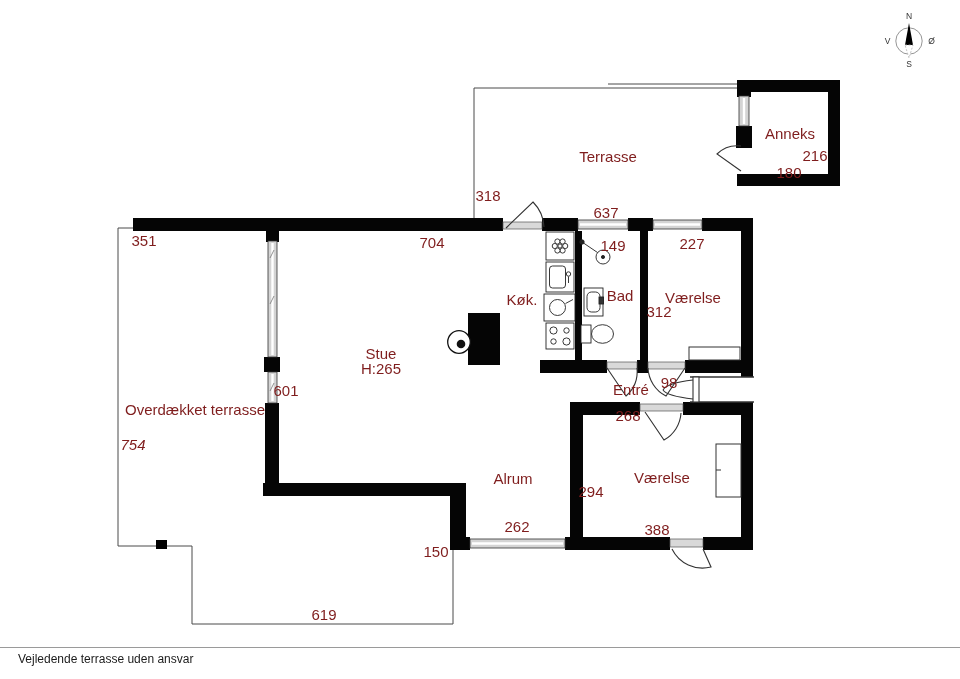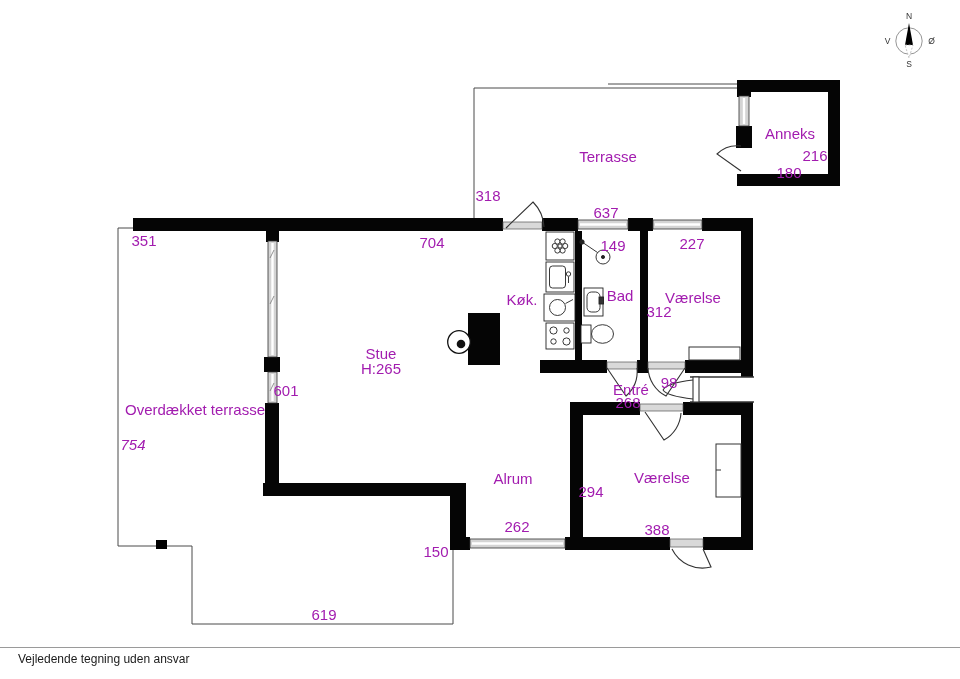--- a/index.html
+++ b/index.html
@@ -1,19 +1,19 @@
 <!DOCTYPE html>
 <html><head>
 <meta charset="utf-8">
 <style>
   html,body{margin:0;padding:0;background:#fff;}
   #stage{position:relative;width:960px;height:679px;background:#fff;overflow:hidden;
          font-family:"Liberation Sans",sans-serif;}
   #plan-svg{position:absolute;left:0;top:0;}
-  .label{position:absolute;transform:translate(-50%,-50%);white-space:nowrap;color:#a21caf;}
+  .label{position:absolute;transform:translate(-50%,-50%);white-space:nowrap;color:#7f1d1d;}
   .room{font-size:15px;}
   .dim{font-size:15px;}
   .footer-line{position:absolute;left:0;top:647px;width:960px;border-top:1px solid #9a9a9a;}
   .footer-text{position:absolute;left:18px;top:652px;font-size:12px;color:#1b1b1b;}
 </style>
 </head>
 <body>
 
 <div id="stage">
 
@@ -196,24 +196,24 @@
 <div class="label dim" style="left:606px;top:212px;">637</div>
 <div class="label dim" style="left:815px;top:155px;">216</div>
 <div class="label dim" style="left:789px;top:172px;">180</div>
 <div class="label dim" style="left:144px;top:240px;">351</div>
 <div class="label dim" style="left:432px;top:242px;">704</div>
 <div class="label dim" style="left:613px;top:245px;">149</div>
 <div class="label dim" style="left:692px;top:243px;">227</div>
 <div class="label dim" style="left:659px;top:311px;">312</div>
 <div class="label dim" style="left:286px;top:370px;margin-top:20px;">601</div>
 <div class="label dim" style="left:669px;top:382px;">98</div>
-<div class="label dim" style="left:628px;top:402px;">268</div>
+<div class="label dim" style="left:628px;top:415px;">268</div>
 <div class="label dim" style="left:133px;top:444px;font-style:italic;">754</div>
 <div class="label dim" style="left:591px;top:491px;">294</div>
 <div class="label dim" style="left:517px;top:526px;">262</div>
 <div class="label dim" style="left:657px;top:529px;">388</div>
 <div class="label dim" style="left:436px;top:551px;">150</div>
 <div class="label dim" style="left:324px;top:614px;">619</div>
 
 <div class="footer-line"></div>
-<div class="footer-text">Vejledende tegning uden ansvar</div>
+<div class="footer-text">Vejledende terrasse uden ansvar</div>
 
 </div>
 
 </body></html>

